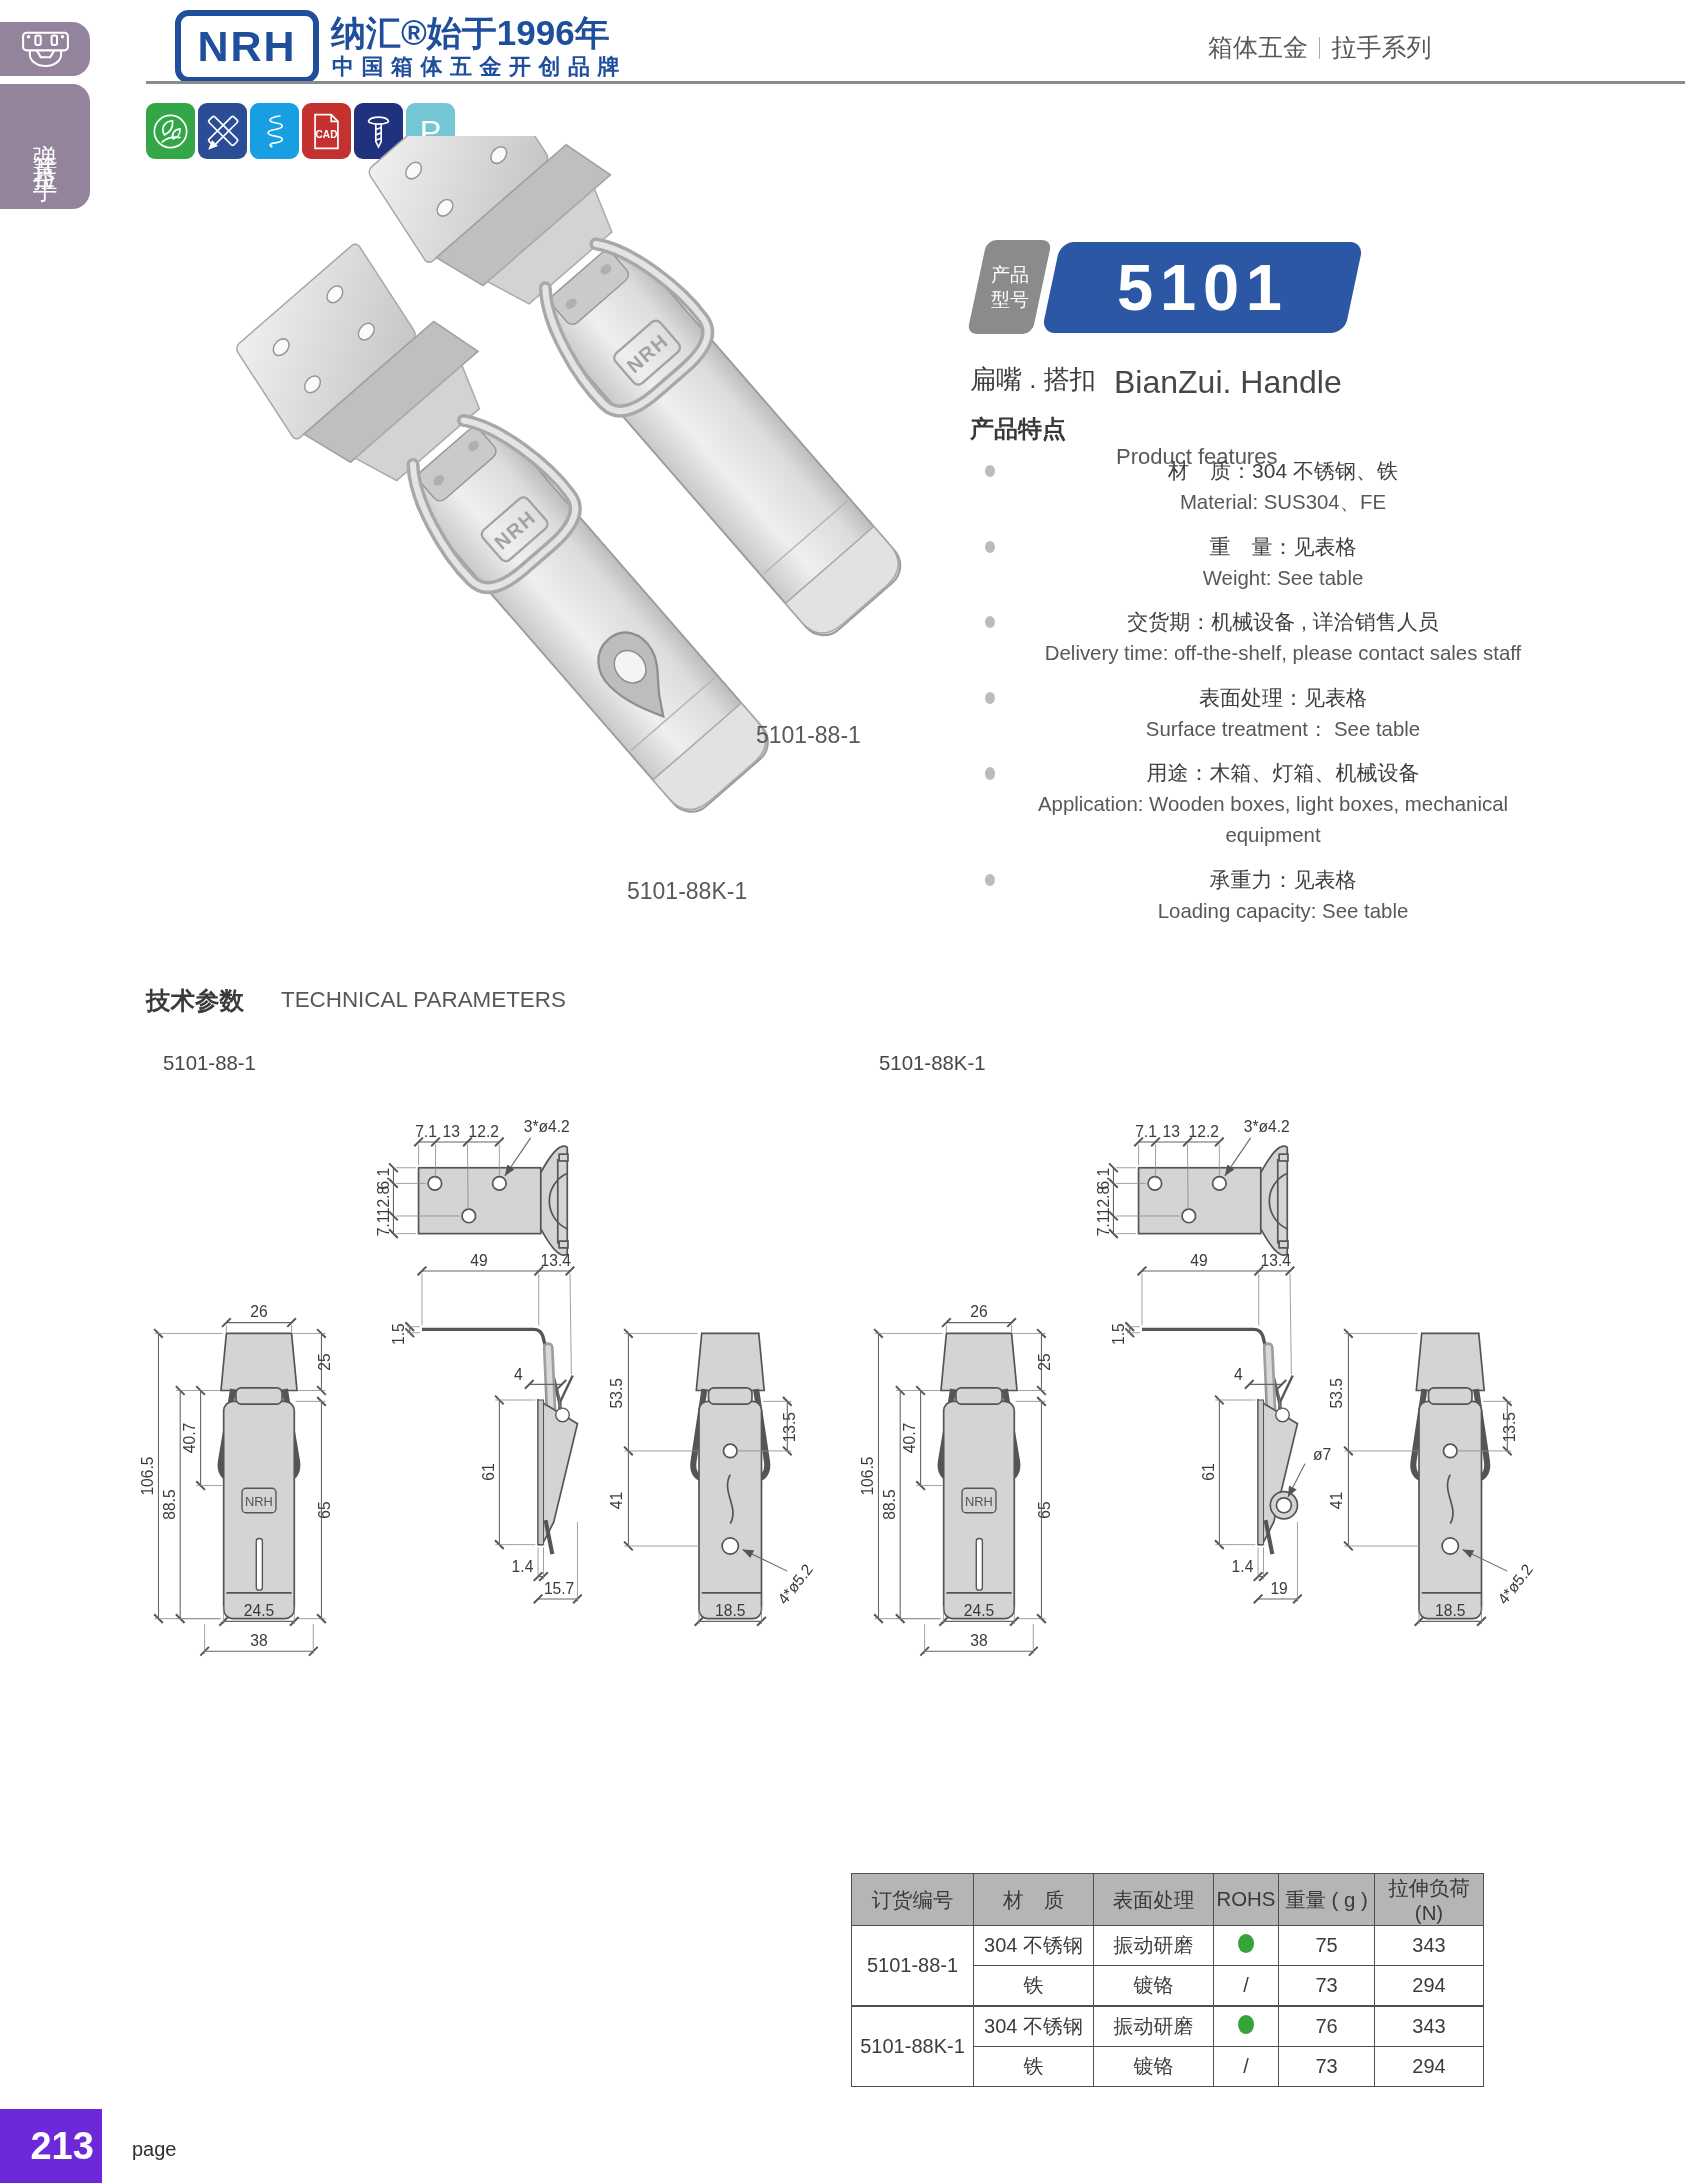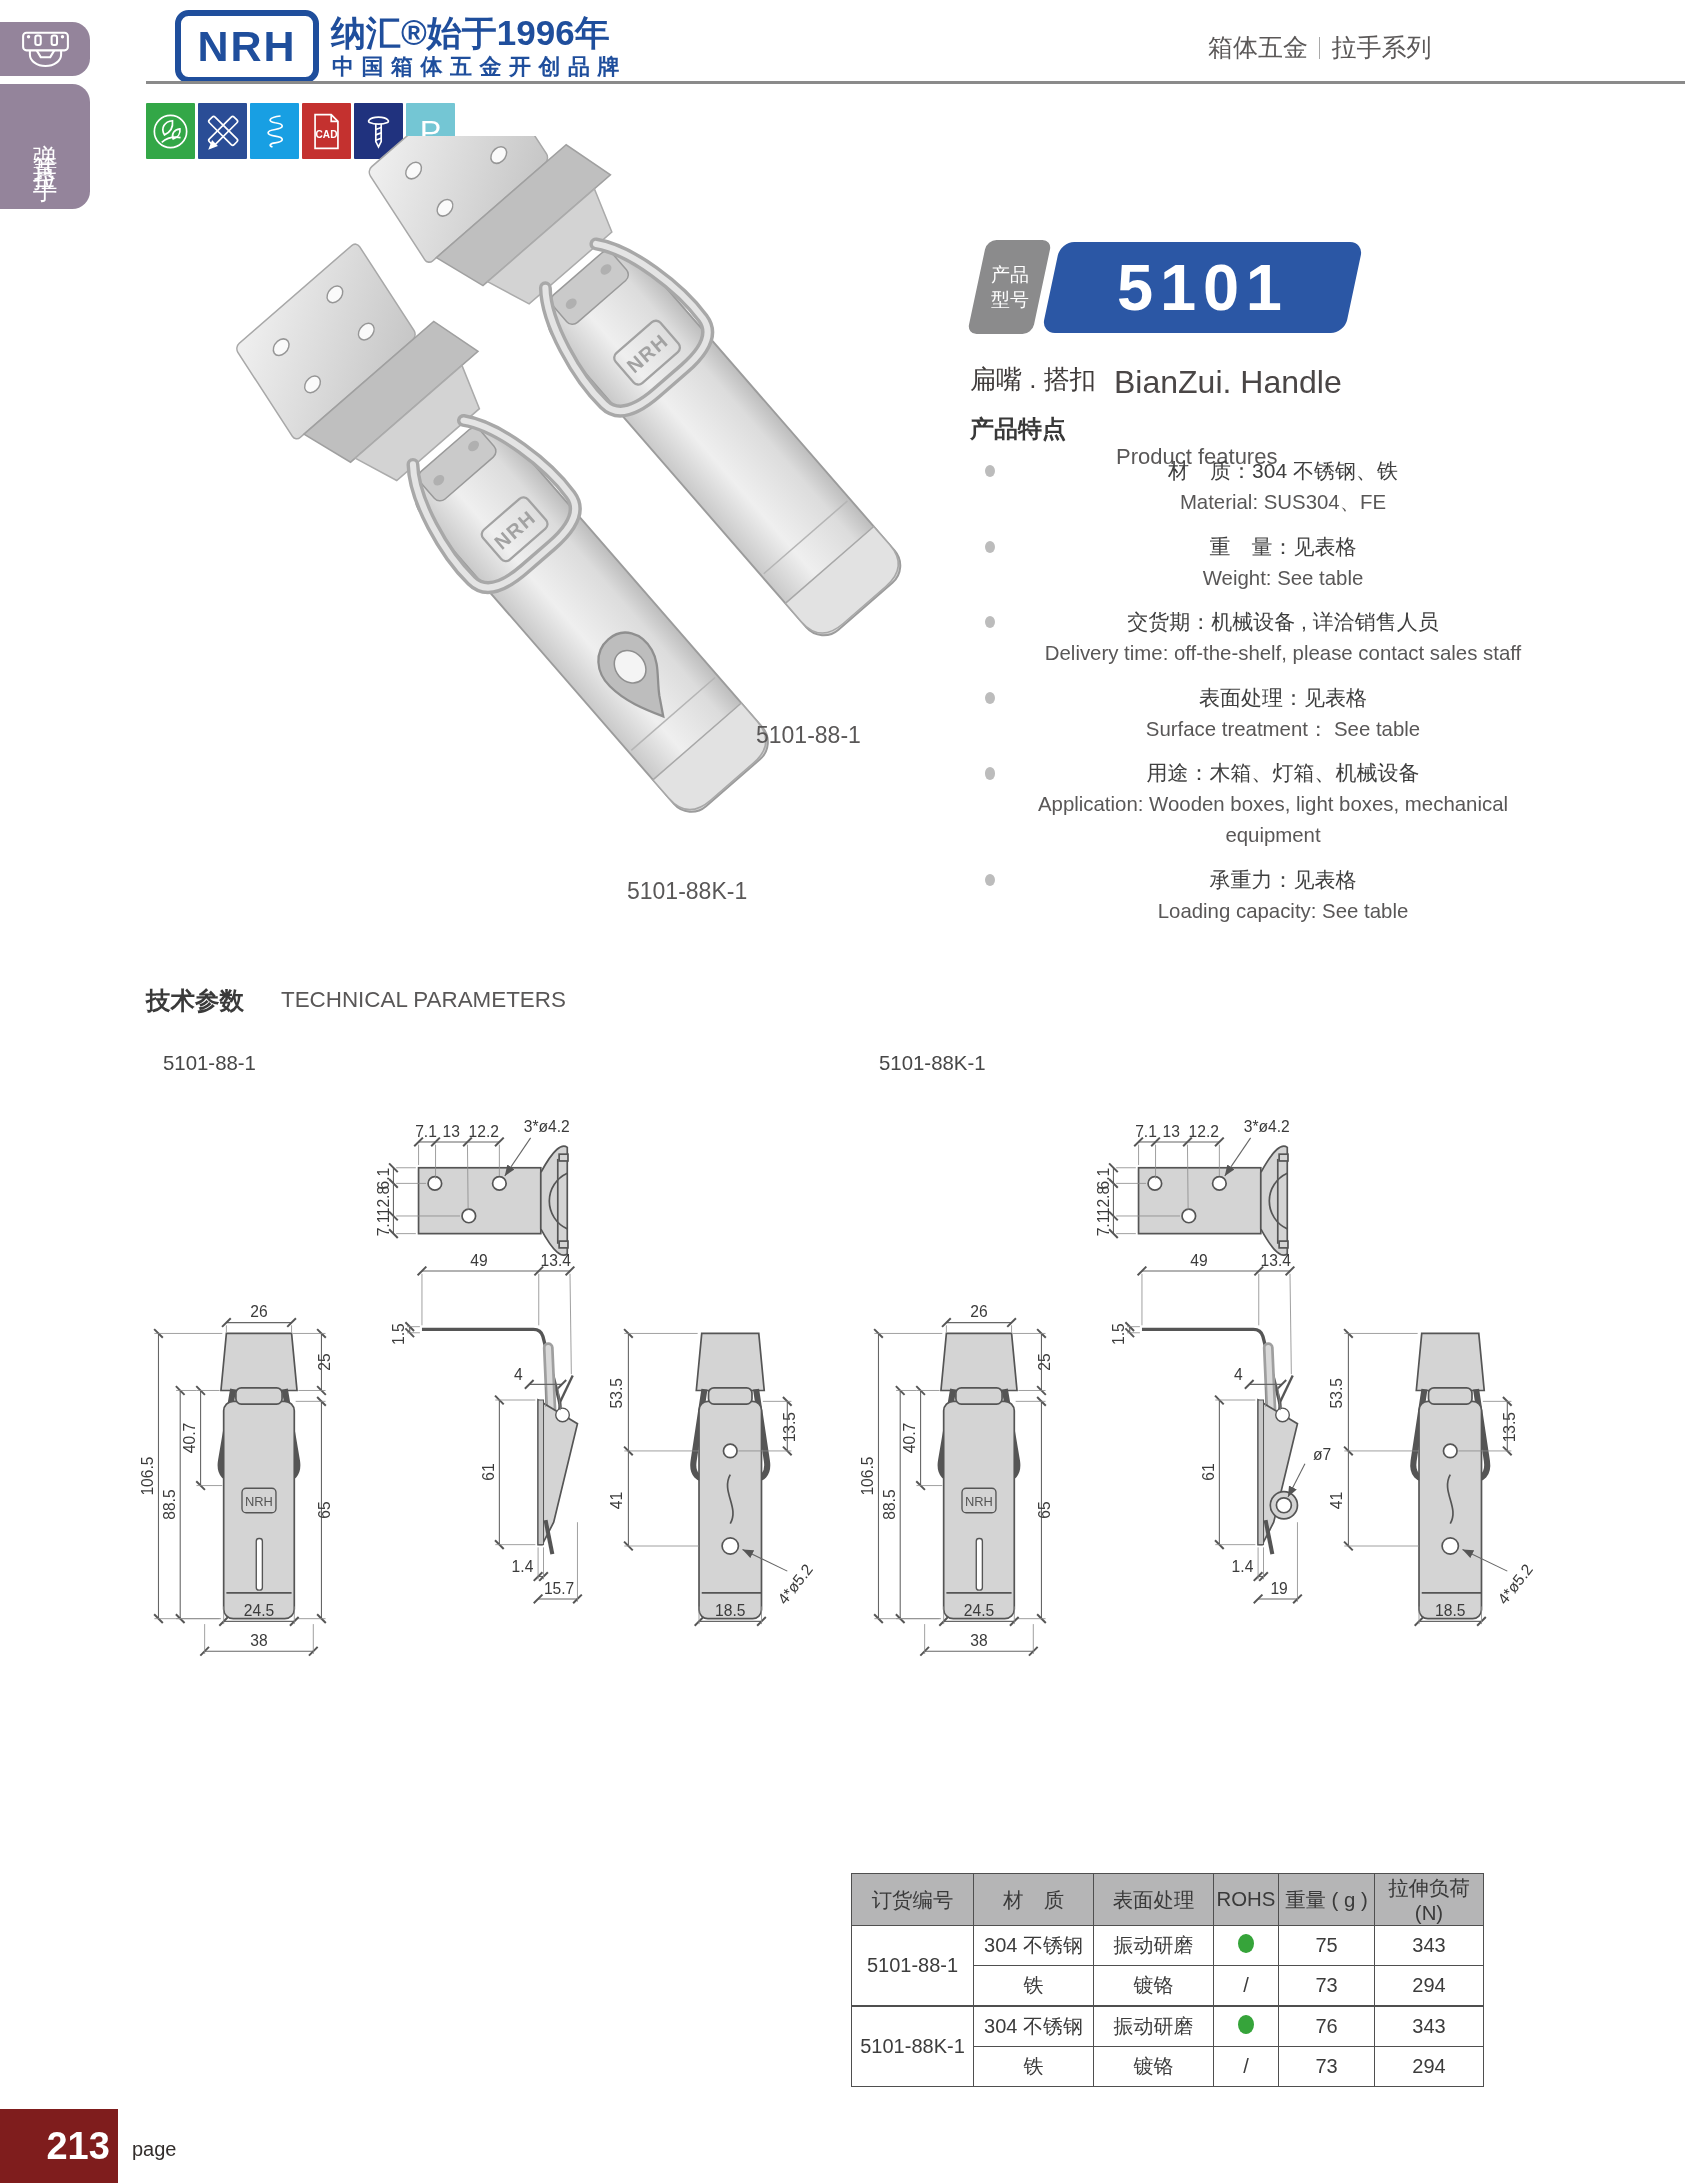--- a/index.html
+++ b/index.html
@@ -18,21 +18,21 @@
     display:flex;align-items:center;justify-content:center;}
   #logo-box span{font-size:43px;font-weight:800;color:#1f4e9c;letter-spacing:2px;}
   #brand1{left:331px;top:9.5px;font-size:35px;font-weight:800;color:#1f4e9c;}
   #brand2{left:332px;top:52px;font-size:22px;font-weight:700;letter-spacing:7.5px;color:#1f4e9c;}
   #crumb{left:1208px;top:31px;display:flex;align-items:center;font-size:25px;color:#5b5858;text-align:center;}
   #crumb .bar{width:1.4px;height:22px;background:#a9a9a9;margin:0 11px;}
   #head-rule{left:146px;top:81px;width:1539px;height:2.7px;background:#8a8a8a;}
 
   
   #badges{left:146px;top:103px;display:flex;}
-  .badge{width:49px;height:56px;border-radius:1px;margin-right:3px;display:flex;align-items:center;justify-content:center;}
+  .badge{width:49px;height:56px;border-radius:9px;margin-right:3px;display:flex;align-items:center;justify-content:center;}
 
   
   #model-tab{left:977px;top:240px;width:65px;height:94px;background:#8b8b8c;border-radius:9.5px;
     transform:skewX(-12deg);display:flex;align-items:center;justify-content:center;}
   #model-tab .inner{transform:skewX(12deg);color:#fff;font-size:19px;line-height:25px;text-align:center;}
   #model-banner{left:1051px;top:242px;width:303px;height:91px;background:#2b57a5;border-radius:13.6px;
     transform:skewX(-12deg);display:flex;align-items:center;justify-content:center;}
   #model-banner .inner{transform:skewX(12deg);color:#fff;font-size:65px;font-weight:700;letter-spacing:6.8px;}
   #prod-name-zh{left:970px;top:362px;font-size:26px;color:#3f3b3a;font-weight:500;}
   #prod-name-en{left:1114px;top:364px;font-size:32px;color:#4a4646;text-align:center;}
@@ -64,21 +64,21 @@
   
   #spec-table{left:851px;top:1873px;border-collapse:collapse;table-layout:fixed;}
   #spec-table th,#spec-table td{border:1.4px solid #4f4f4f;text-align:center;vertical-align:middle;
     font-weight:400;color:#3c3c3c;height:39px;padding:0;}
   #spec-table th{background:#b5b5b6;font-size:20.4px;color:#3a3a3a;}
   #spec-table td{font-size:20px;}
   #spec-table tr.grp td{border-top:2px solid #4f4f4f;}
   .rohs-dot{display:inline-block;width:15.6px;height:19px;border-radius:50%;background:#36a43a;}
 
   
-  #page-block{left:0;top:2109px;width:118px;height:74px;background:#7f1d1d;display:flex;align-items:center;justify-content:flex-end;}
+  #page-block{left:0;top:2109px;width:102px;height:74px;background:#6d28d9;display:flex;align-items:center;justify-content:flex-end;}
   #page-block span{color:#fff;font-size:38px;font-weight:700;padding-right:8.2px;}
   #page-word{left:132px;top:2138px;font-size:20px;color:#332e2c;}
 </style>
 </head>
 <body>
 
 <div id="page">
 
   <svg width="0" height="0" style="position:absolute">
     <defs>

